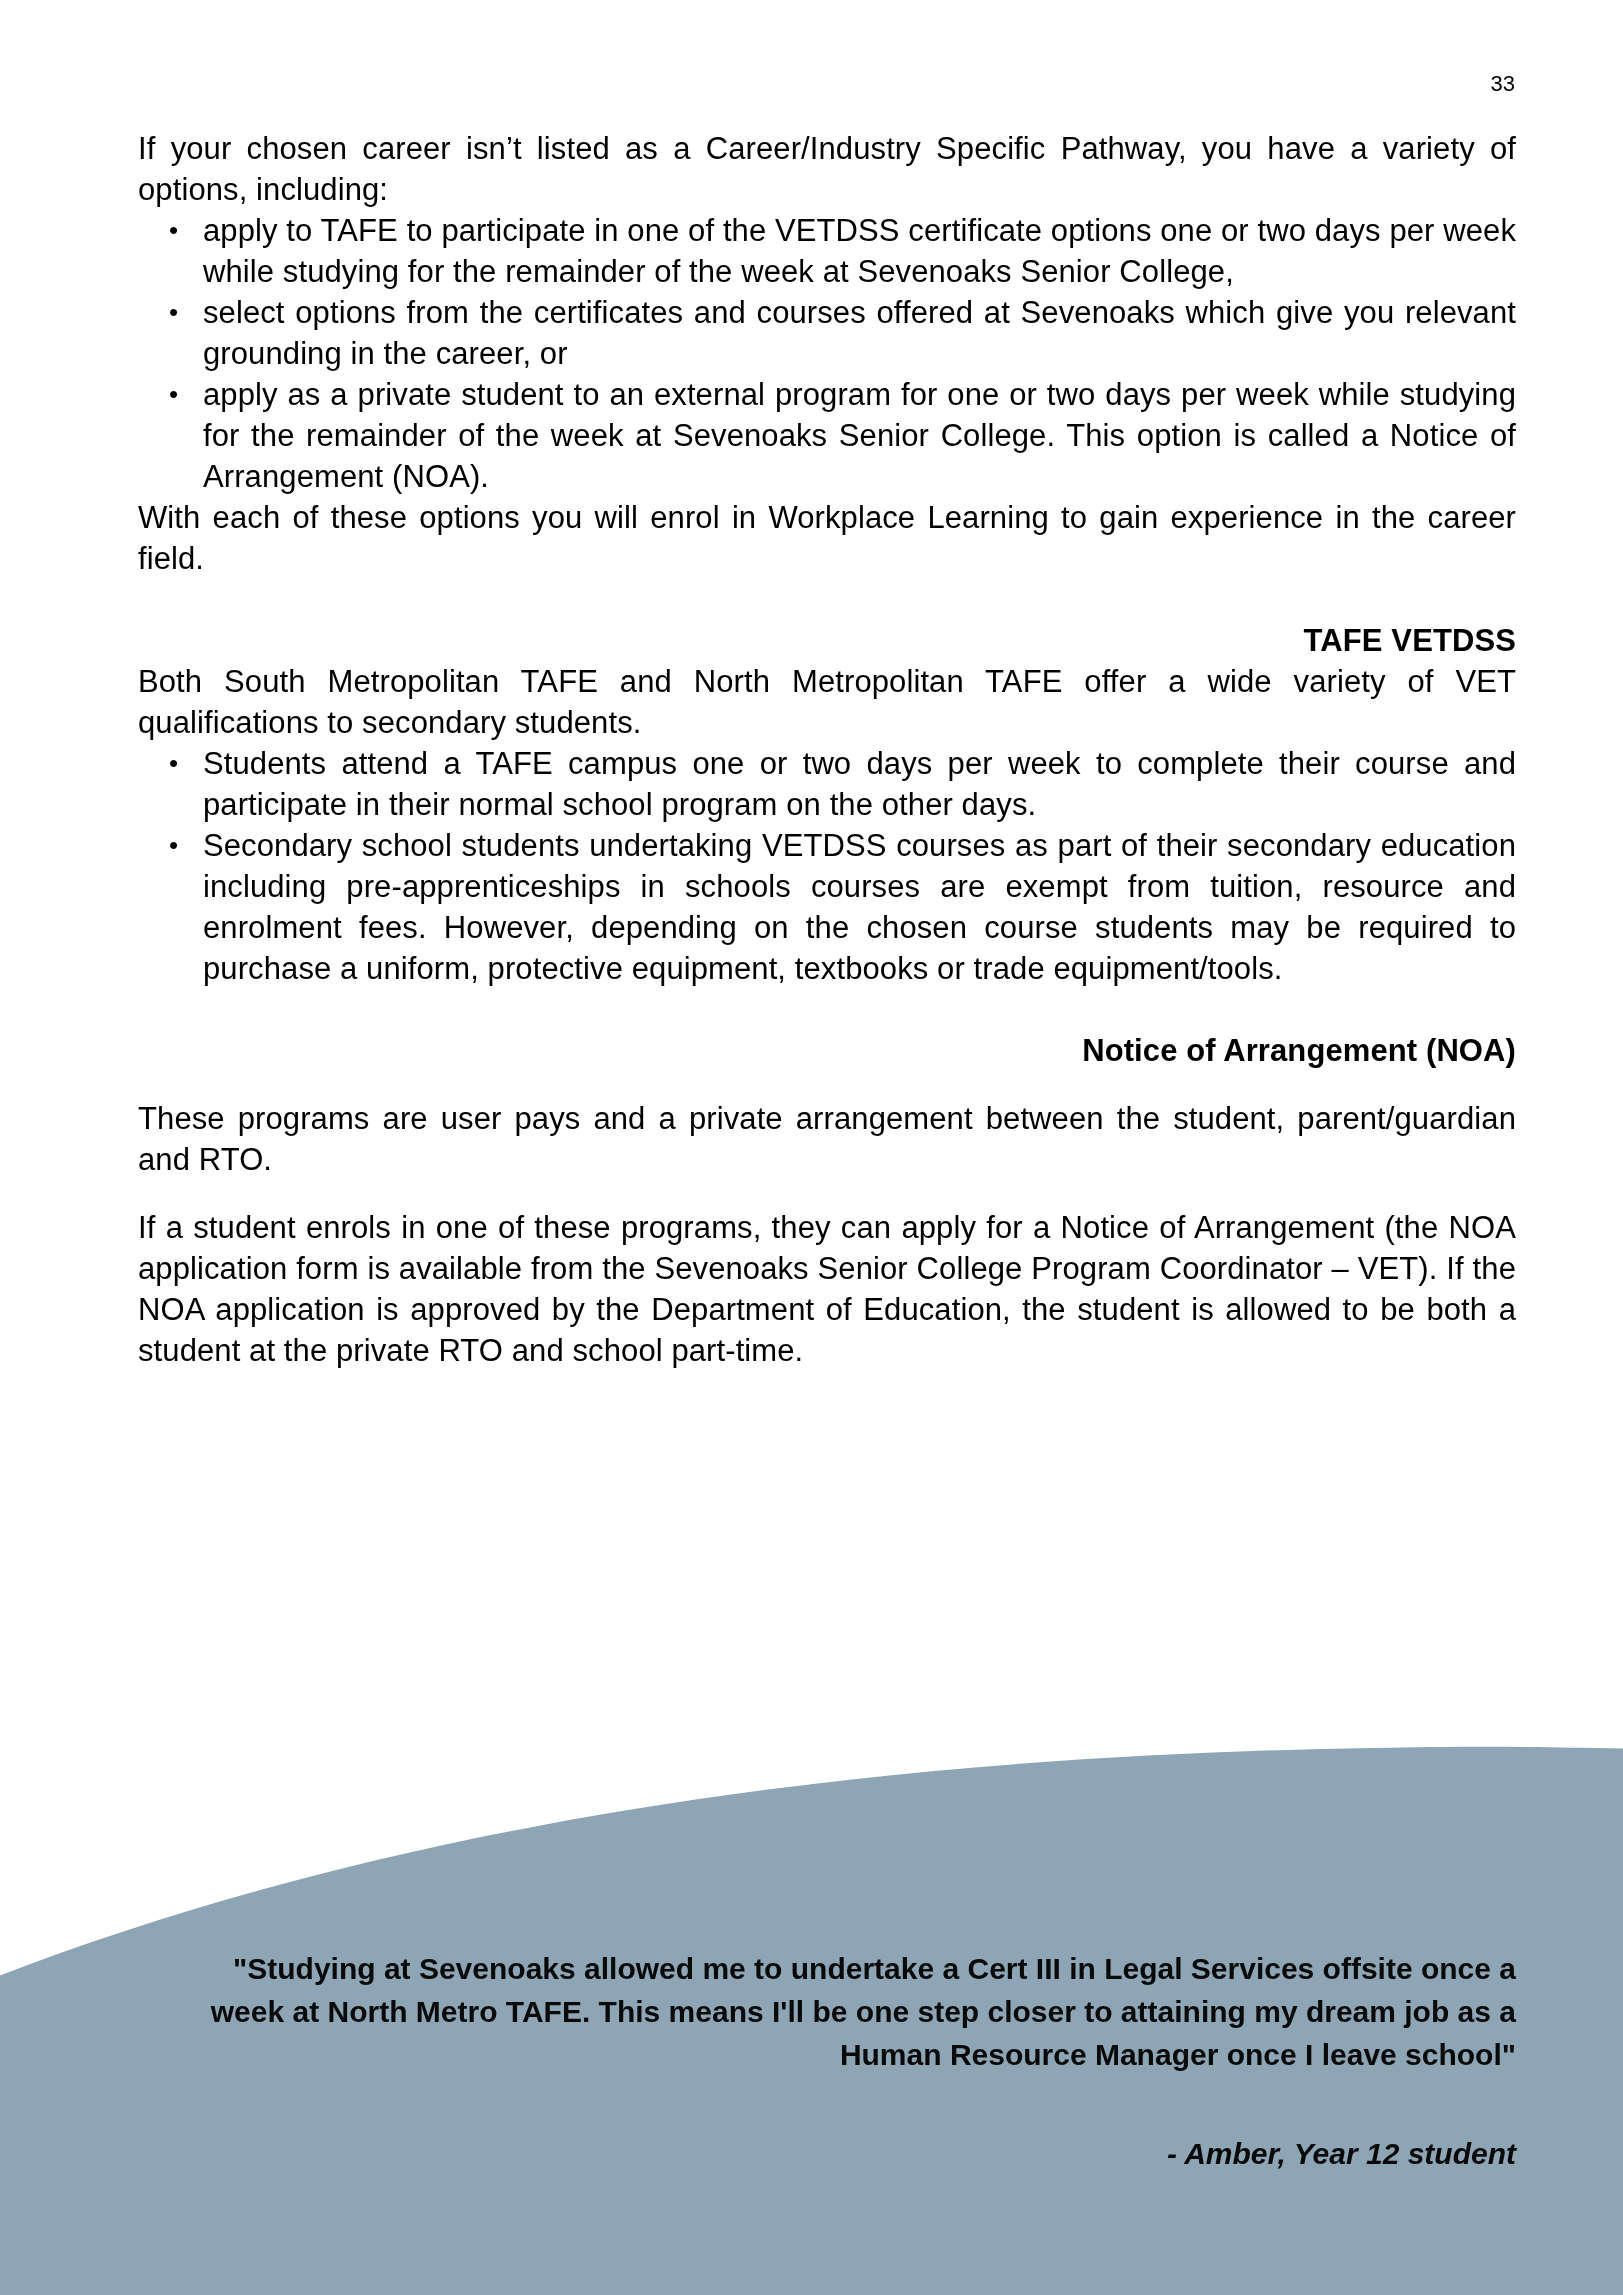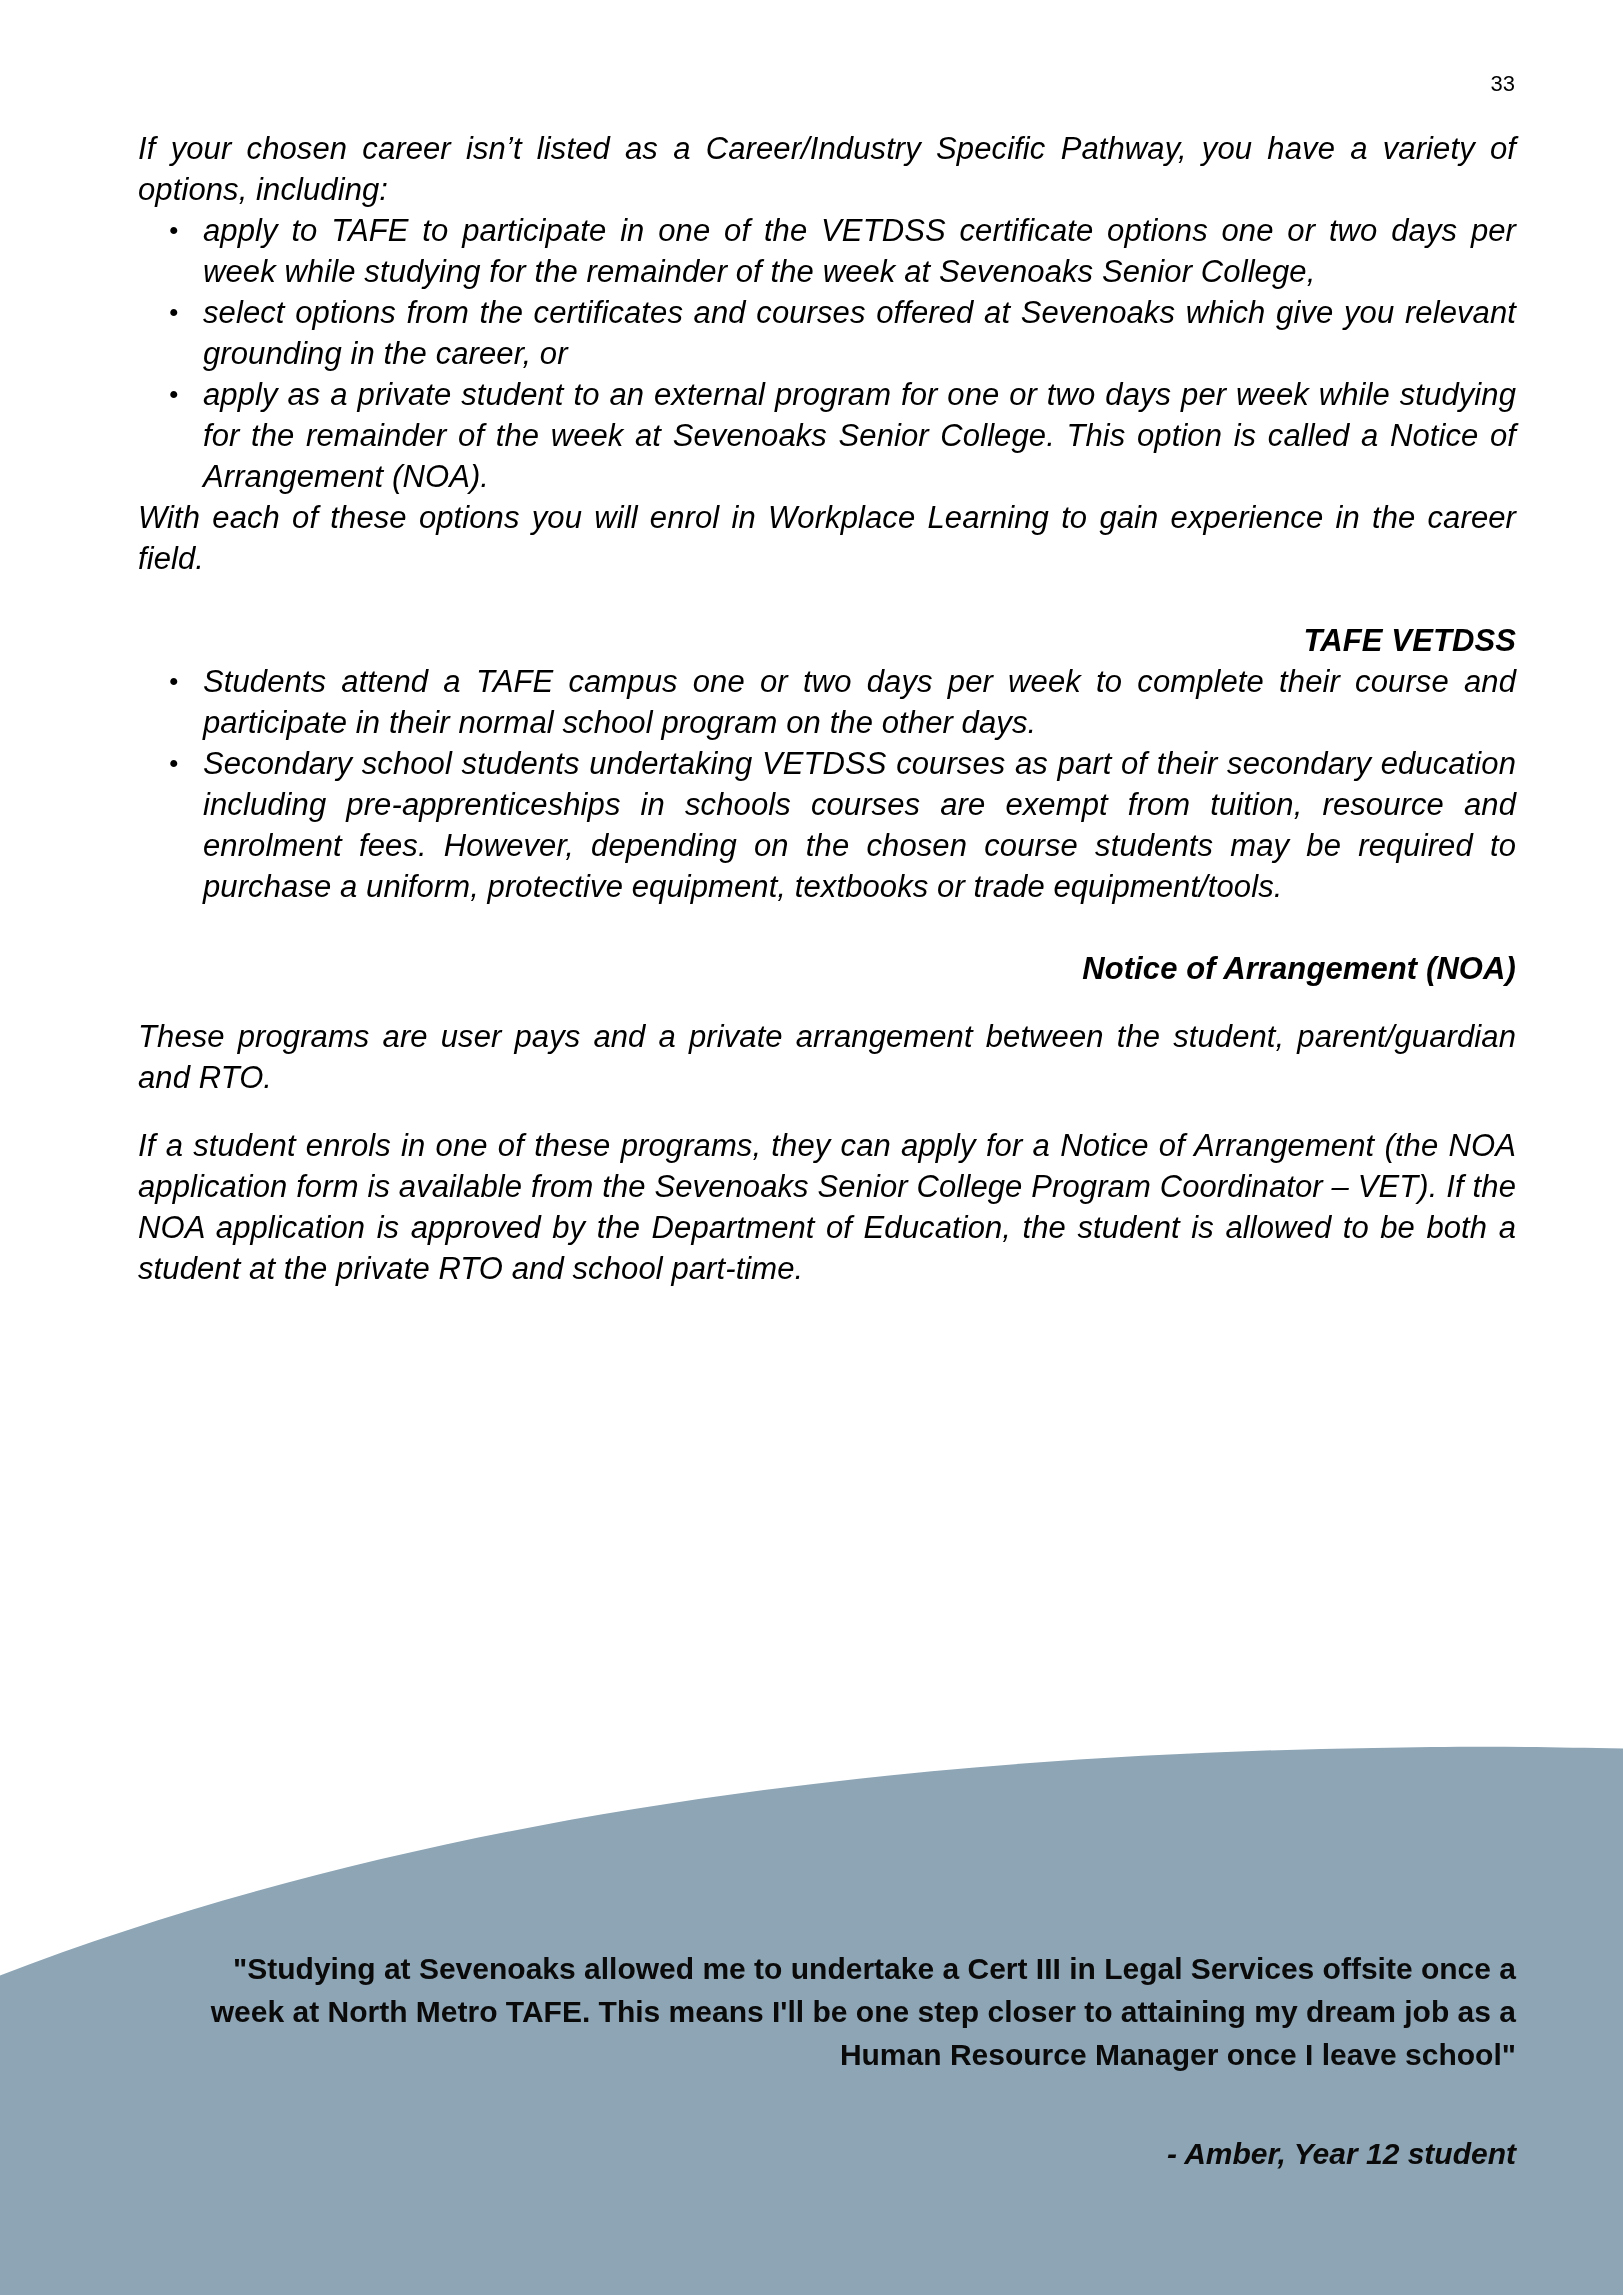--- a/index.html
+++ b/index.html
@@ -21,21 +21,20 @@
     }
     .content {
       position: absolute;
       left: 138px;
       top: 128px;
       width: 1378px;
       font-size: 31px;
       line-height: 41px;
       text-align: justify;
       letter-spacing: 0.1px;
-      font-style: italic;
     }
     .content p { margin: 0; }
     .content ul {
       margin: 0;
       padding-left: 65px;
       list-style: none;
     }
     .content li {
       position: relative;
     }
@@ -104,20 +103,21 @@
         <span>apply as a private student to an external program for one or two days per week while studying for the remainder of the week at Sevenoaks Senior College. This option is called a Notice of Arrangement (NOA).</span>
       </li>
     </ul>
     <p>With each of these options you will enrol in Workplace Learning to gain experience in the career field.</p>
   </section>
 
   <div class="gap-section"></div>
 
   <section>
     <p class="heading">TAFE VETDSS</p>
+    <p>Both South Metropolitan TAFE and North Metropolitan TAFE offer a wide variety of VET qualifications to secondary students.</p>
     <ul>
       <li>
         <span class="bullet">•</span>
         <span>Students attend a TAFE campus one or two days per week to complete their course and participate in their normal school program on the other days.</span>
       </li>
       <li>
         <span class="bullet">•</span>
         <span>Secondary school students undertaking VETDSS courses as part of their secondary education including pre-apprenticeships in schools courses are exempt from tuition, resource and enrolment fees. However, depending on the chosen course students may be required to purchase a uniform, protective equipment, textbooks or trade equipment/tools.</span>
       </li>
     </ul>

